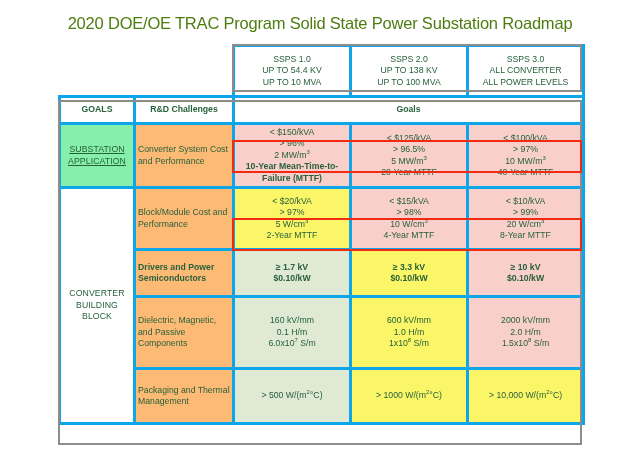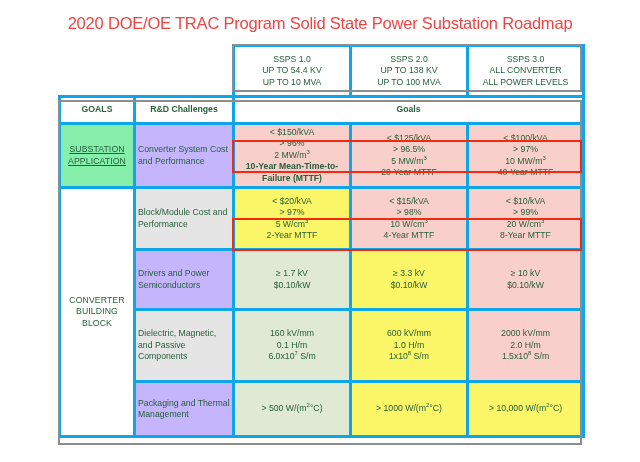--- a/index.html
+++ b/index.html
@@ -25,21 +25,21 @@
   
   .page-title {
     position: absolute;
     left: 0;
     top: 14px;
     width: 640px;
     text-align: center;
     font-size: 16.5px;
     font-weight: 400;
     letter-spacing: -0.2px;
-    color: #ef4444;
+    color: #4d7c0f;
     font-family: "Liberation Sans", sans-serif;
     white-space: nowrap;
   }
 
   
   .roadmap-table {
     position: absolute;
     left: 58px;
     top: 44px;
     width: 524px;
@@ -105,22 +105,22 @@
   .group-cell.plain  { background: #ffffff; }
 
   
   .chal-cell {
     text-align: left;
     padding-left: 6px;
     font-size: 8.8px;
     line-height: 1.5;
     color: #2d6b45;
   }
-  .chal-cell.shaded { background: #e5e5e5; }
-  .chal-cell.plain  { background: #c4b5fd; }
+  .chal-cell.shaded { background: #fdba74; }
+  .chal-cell.plain  { background: #fdba74; }
 
   
   .val-cell {
     text-align: center;
     font-size: 8.6px;
     line-height: 1.45;
     color: #232323;
     padding: 3px 2px;
   }
   .bg-red    { background: #f8cfca; }
@@ -239,21 +239,21 @@
             <span class="line">10 W/cm<sup>3</sup></span>
             <span class="line">4-Year MTTF</span>
           </td>
           <td class="val-cell bg-red">
             <span class="line">&lt; $10/kVA</span>
             <span class="line">&gt; 99%</span>
             <span class="line">20 W/cm<sup>3</sup></span>
             <span class="line">8-Year MTTF</span>
           </td>
         </tr>
-        <tr style="height: 60px;">
+        <tr style="height: 47px; font-weight: bold;">
           <td class="chal-cell plain">Drivers and Power Semiconductors</td>
           <td class="val-cell bg-green">
             <span class="line">≥ 1.7 kV</span>
             <span class="line">$0.10/kW</span>
           </td>
           <td class="val-cell bg-yellow">
             <span class="line">≥ 3.3 kV</span>
             <span class="line">$0.10/kW</span>
           </td>
           <td class="val-cell bg-red">

